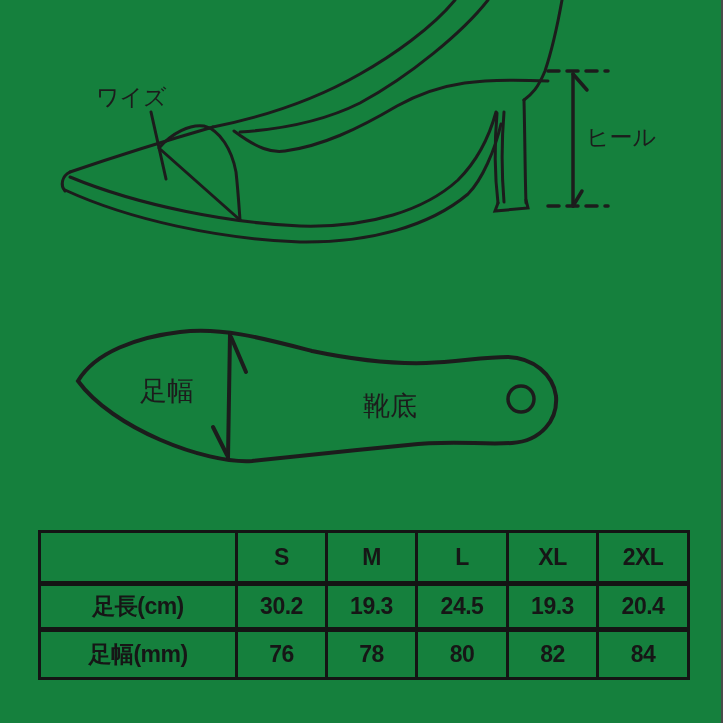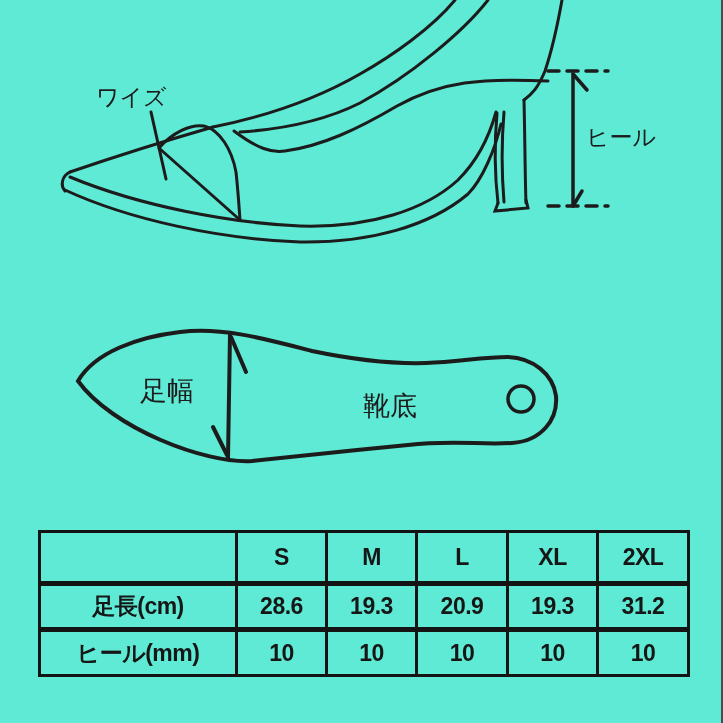--- a/index.html
+++ b/index.html
@@ -1,19 +1,19 @@
 <!DOCTYPE html>
 <html><head>
 <meta charset="utf-8">
 <style>
   html,body{margin:0;padding:0;}
   .page{
     position:relative;
     width:723px;height:723px;
-    background:#5eead4;
+    background:#15803d;
     overflow:hidden;
     font-family:"Liberation Sans", sans-serif;
     color:#141414;
   }
   .diagrams{position:absolute;left:0;top:0;}
   .diagram-label{
     font-family:"Liberation Sans", sans-serif;
     fill:#1c1c1c;
   }
   .label-small{font-size:23px;}
@@ -138,31 +138,31 @@
         <tr class="header-row">
       <th></th>
       <th>S</th>
       <th>M</th>
       <th>L</th>
       <th>XL</th>
       <th>2XL</th>
     </tr>
     <tr class="body-row row-1">
       <th>足長(cm)</th>
-      <td>28.6</td>
+      <td>30.2</td>
       <td>19.3</td>
-      <td>20.9</td>
+      <td>24.5</td>
       <td>19.3</td>
-      <td>31.2</td>
+      <td>20.4</td>
     </tr>
-    <tr class="body-row row-3">
-      <th>ヒール(mm)</th>
-      <td>10</td>
-      <td>10</td>
-      <td>10</td>
-      <td>10</td>
-      <td>10</td>
+    <tr class="body-row row-2">
+      <th>足幅(mm)</th>
+      <td>76</td>
+      <td>78</td>
+      <td>80</td>
+      <td>82</td>
+      <td>84</td>
     </tr>
   </tbody>
     </table>
 
   <div class="right-edge"></div>
 </div>
 
 </body></html>

